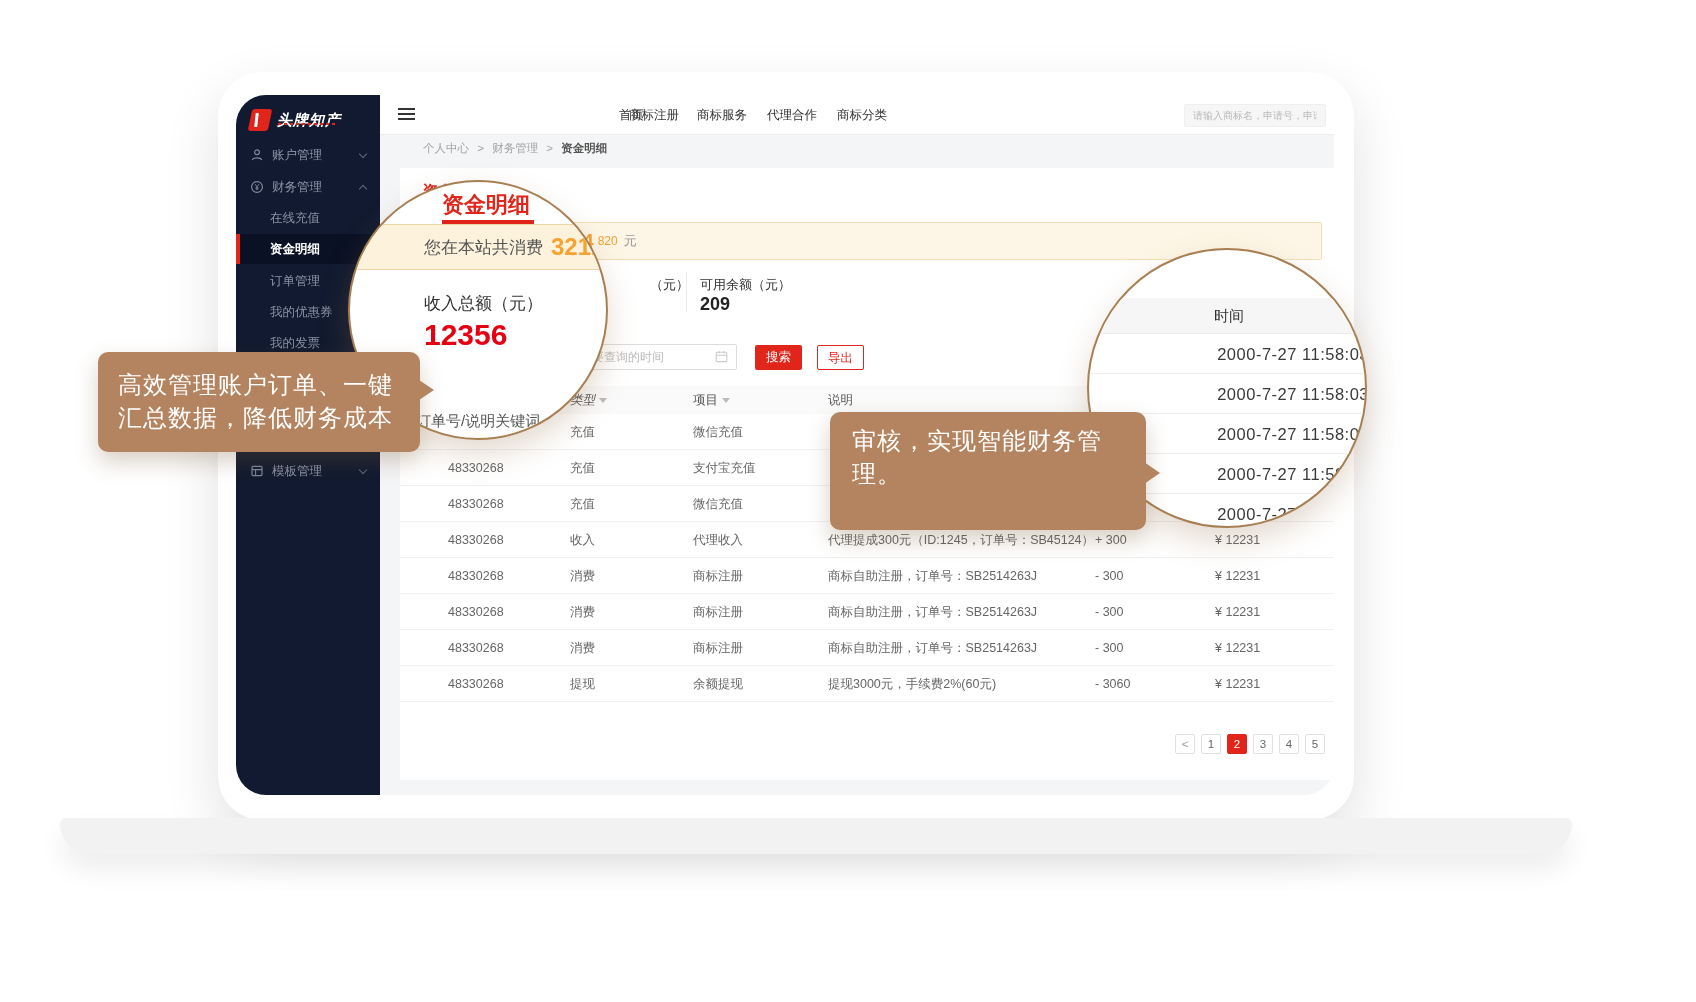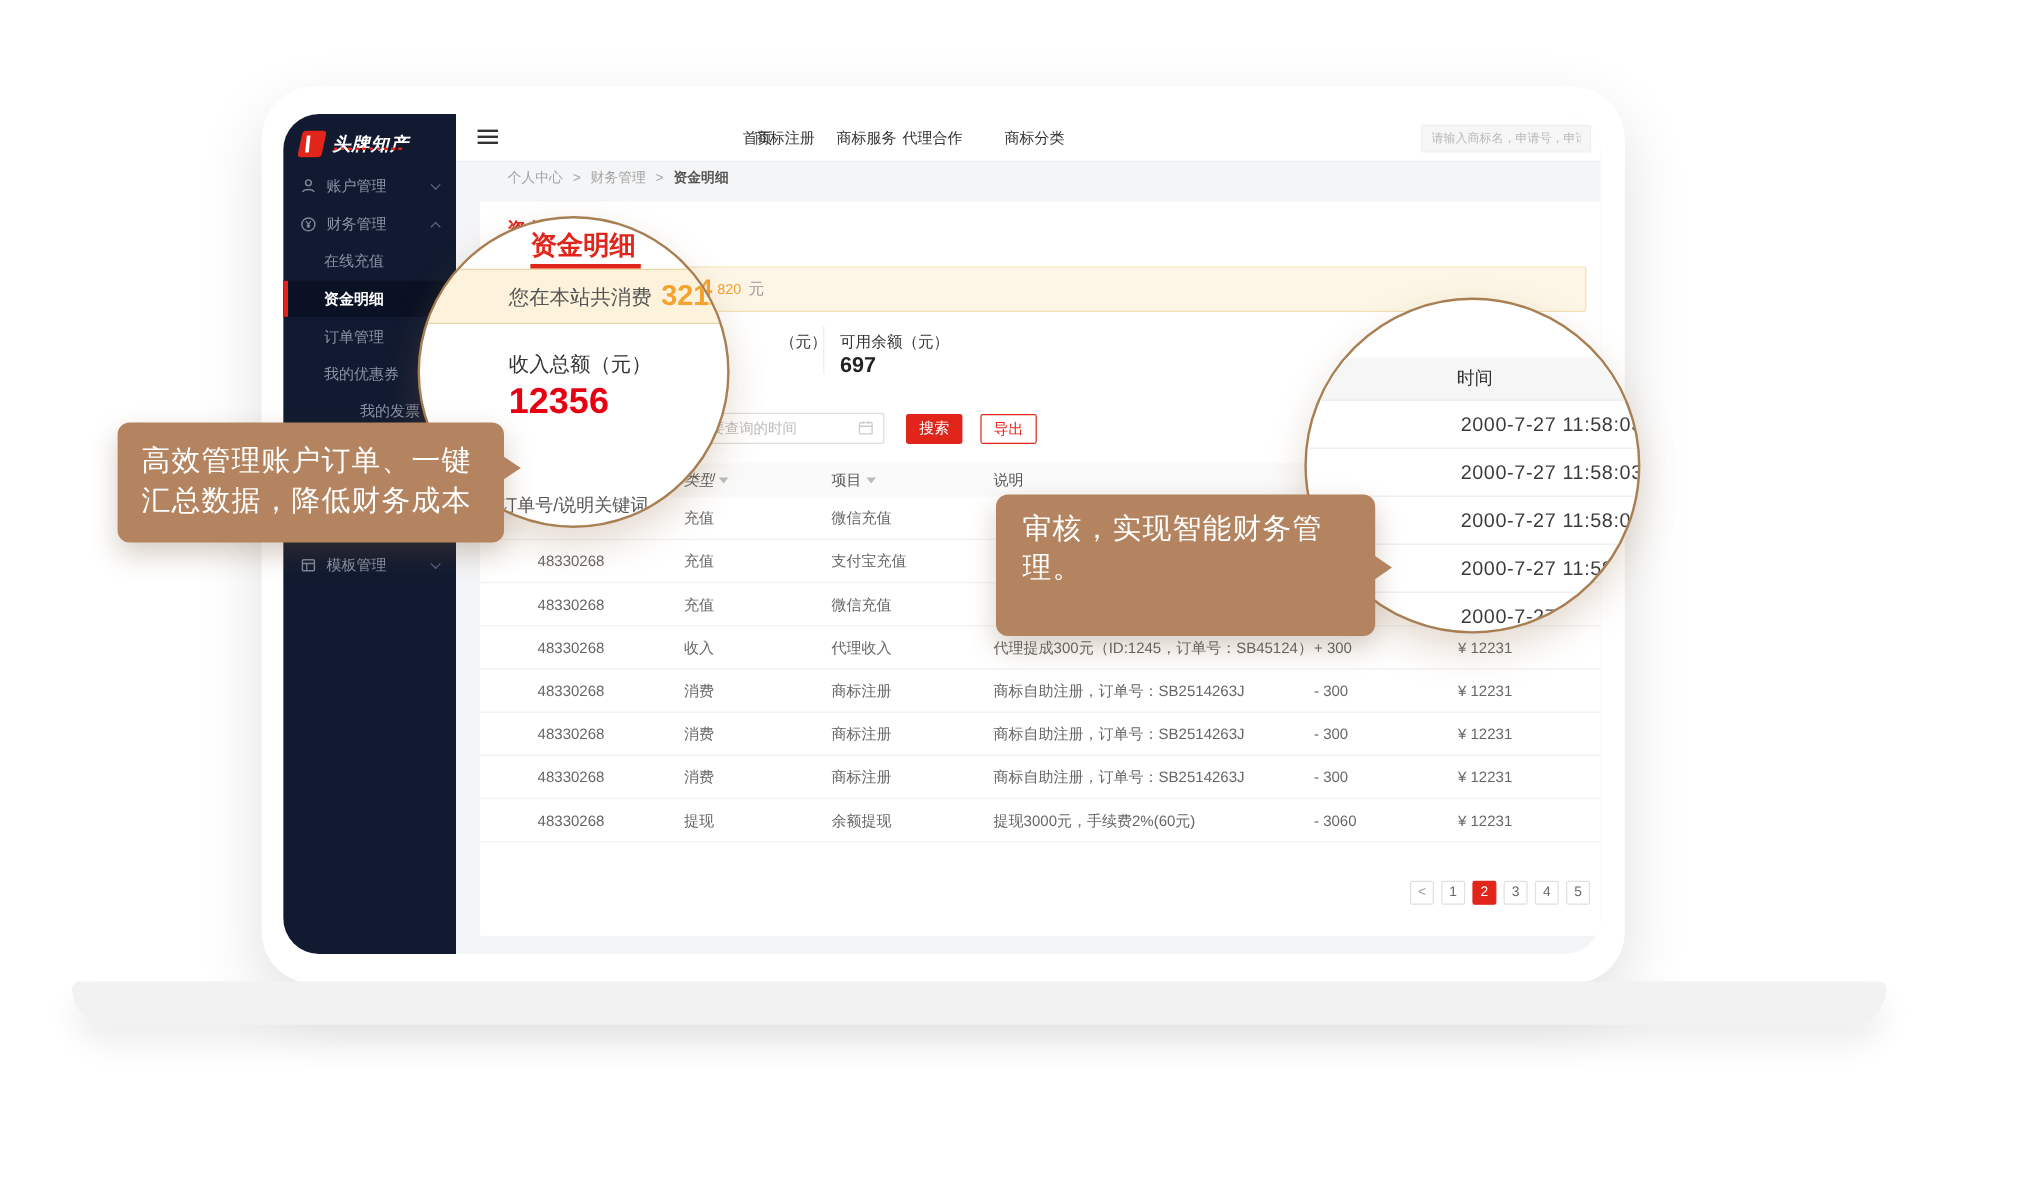--- a/index.html
+++ b/index.html
@@ -161,42 +161,42 @@
           <path d="M5 4.2l2 2.6 2-2.6M7 6.8v3M5.6 7.8h2.8M5.6 9h2.8" stroke="#7e8699" stroke-width="1" fill="none"></path>
         </svg>
         <span>财务管理</span>
         <i class="chev up"></i>
       </div>
 
       <div class="side-sub" style="top:108px;">在线充值</div>
       <div class="side-sub active" style="top:139px;">资金明细</div>
       <div class="side-sub" style="top:171px;">订单管理</div>
       <div class="side-sub" style="top:202px;">我的优惠券</div>
-      <div class="side-sub" style="top:233px;text-align:center;">我的发票</div>
+      <div class="side-sub" style="top:233px;">我的发票</div>
 
       <div class="side-item" style="top:361px;">
         <svg class="icon ic" width="14" height="14" viewBox="0 0 14 14">
           <rect x="2" y="2.4" width="10" height="9.2" rx="1" stroke="#7e8699" stroke-width="1.2" fill="none"></rect>
           <path d="M2 5.6h10M5.6 5.6v6" stroke="#7e8699" stroke-width="1.1" fill="none"></path>
         </svg>
         <span>模板管理</span>
         <i class="chev down"></i>
       </div>
     </div>
 
     <div class="topnav">
       <div class="burger">
           <span></span>
           <span></span>
           <span></span>
         </div>
       <div class="nav-item" style="left:195px;margin-left:44px;">首页</div>
       <div class="nav-item" style="left:249px;">商标注册</div>
       <div class="nav-item" style="left:317px;">商标服务</div>
-      <div class="nav-item" style="left:372px;">代理合作</div>
+      <div class="nav-item" style="left:387px;">代理合作</div>
       <div class="nav-item" style="left:457px;">商标分类</div>
       <input class="top-search" placeholder="请输入商标名，申请号，申请人" style="">
     </div>
 
     <div class="breadcrumb">
       <span>个人中心</span>
       <span class="sep">&gt;</span>
       <span>财务管理</span>
       <span class="sep">&gt;</span>
       <span class="cur">资金明细</span>
@@ -211,21 +211,21 @@
         <span class="amt">32124</span>
         <span class="tail">820</span>
         <span class="unit">元</span>
       </div>
 
       <div class="income-label">收入总额（元）</div>
       <div class="income-value">12356</div>
       <div class="stat-label" style="left:250px; top:108px;">（元）</div>
       <div class="stat-div" style="left:286px; top:104px;"></div>
       <div class="stat-label" style="left:300px; top:108px;">可用余额（元）</div>
-      <div class="stat-big" style="left:300px; top:126px; font-size:18px;">697</div>
+      <div class="stat-big" style="left:300px; top:126px; font-size:18px;">209</div>
 
       <input class="time-input" placeholder="输入你要查询的时间" style="">
       <svg class="icon cal-ic" width="13" height="13" viewBox="0 0 13 13">
         <rect x="1.2" y="2.2" width="10.6" height="9.4" rx="1" stroke="#ccc" stroke-width="1.1" fill="none"></rect>
         <path d="M1.2 5.2h10.6M4.2 1v2.4M8.8 1v2.4" stroke="#ccc" stroke-width="1.1" fill="none"></path>
       </svg>
       <div class="btn search">搜索</div>
       <div class="btn export">导出</div>
 
       <div class="thead">

